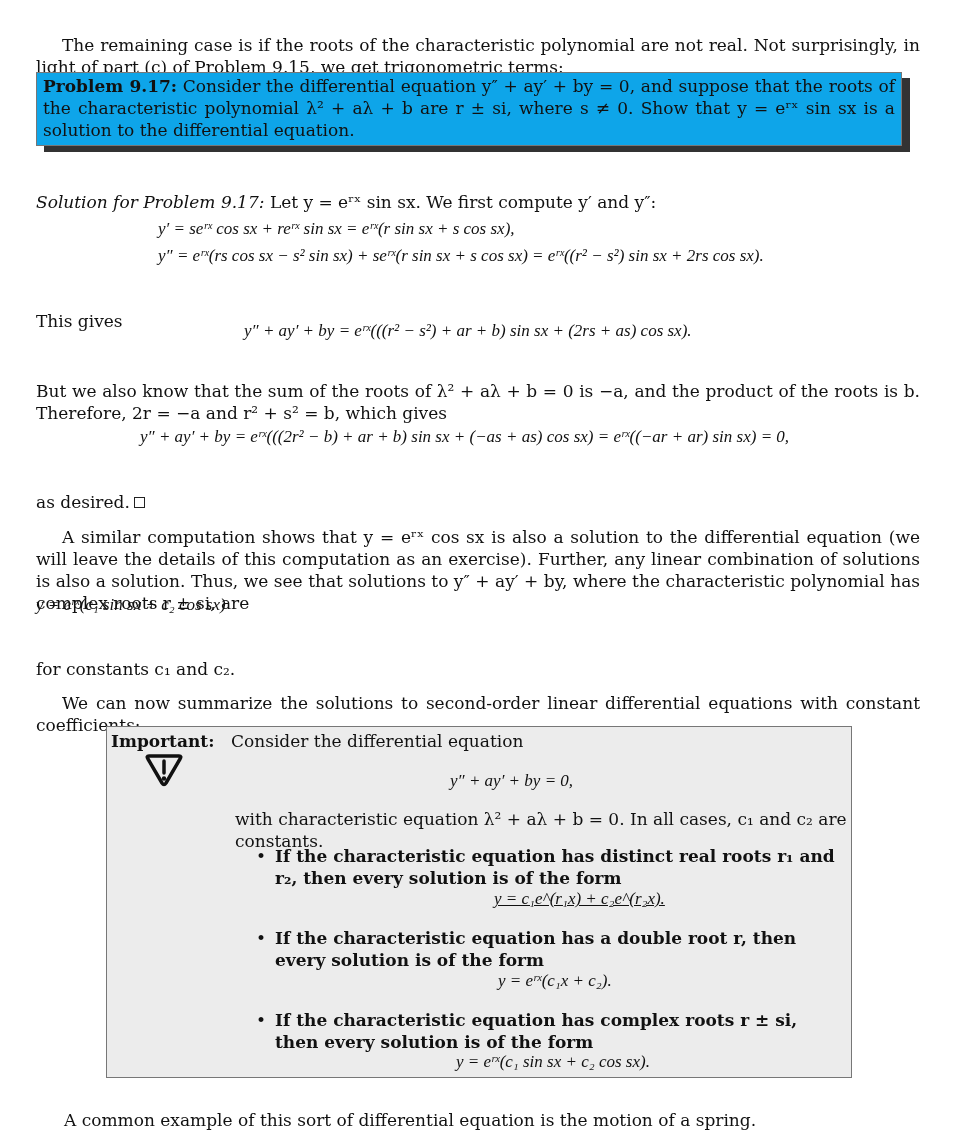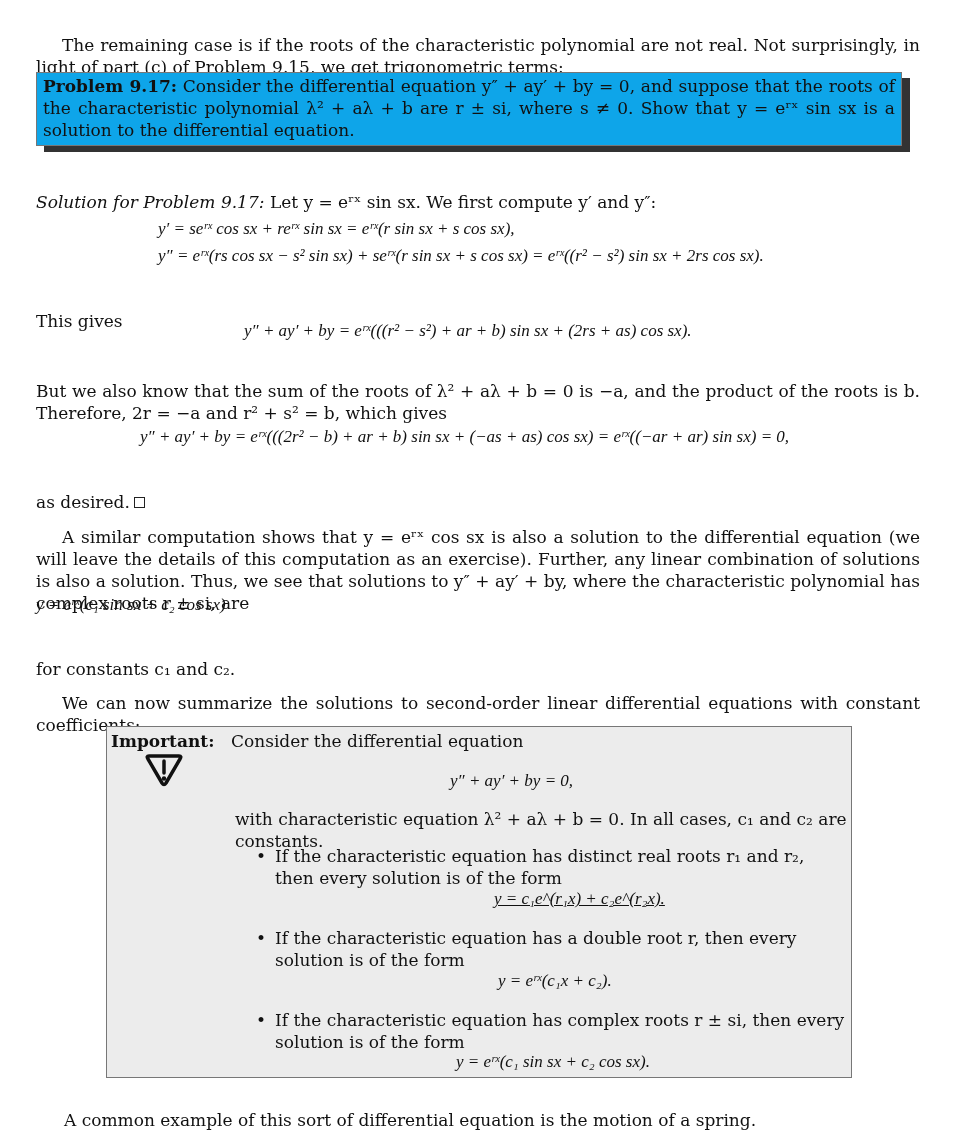--- a/index.html
+++ b/index.html
@@ -20,21 +20,21 @@
   }
   .problem-box b { font-weight: bold; }
   .important-box {
     left: 106px; top: 726px; width: 746px; height: 352px;
     background: #ececec; border: 1px solid #777; box-sizing: border-box;
   }
   .imp-label { left: 111px; top: 730px; font-weight: bold; }
   .imp-icon { left: 144px; top: 752px; width: 40px; height: 36px; }
   .bullet { left: 256px; width: 590px; }
   .bullet .dot { position: absolute; left: 0; top: 0; }
-  .bullet .txt { margin-left: 19px; display: block; }
+  .bullet .txt { margin-left: 19px; display: block; font-weight: bold; }
   .qed { display: inline-block; width: 9px; height: 9px; border: 1px solid #222; vertical-align: 0px; margin-left: 4px; }
 </style>
 </head>
 <body>
 
 <div class="abs p indent" style="top:14px;">The remaining case is if the roots of the characteristic polynomial are not real. Not surprisingly, in light of part (c) of Problem 9.15, we get trigonometric terms:</div>
 
 <div class="abs problem-box">
   <b>Problem 9.17:</b>
   <span>Consider the differential equation y″ + ay′ + by = 0, and suppose that the roots of the characteristic polynomial λ² + aλ + b are r ± si, where s ≠ 0. Show that y = eʳˣ sin sx is a solution to the differential equation.</span>

